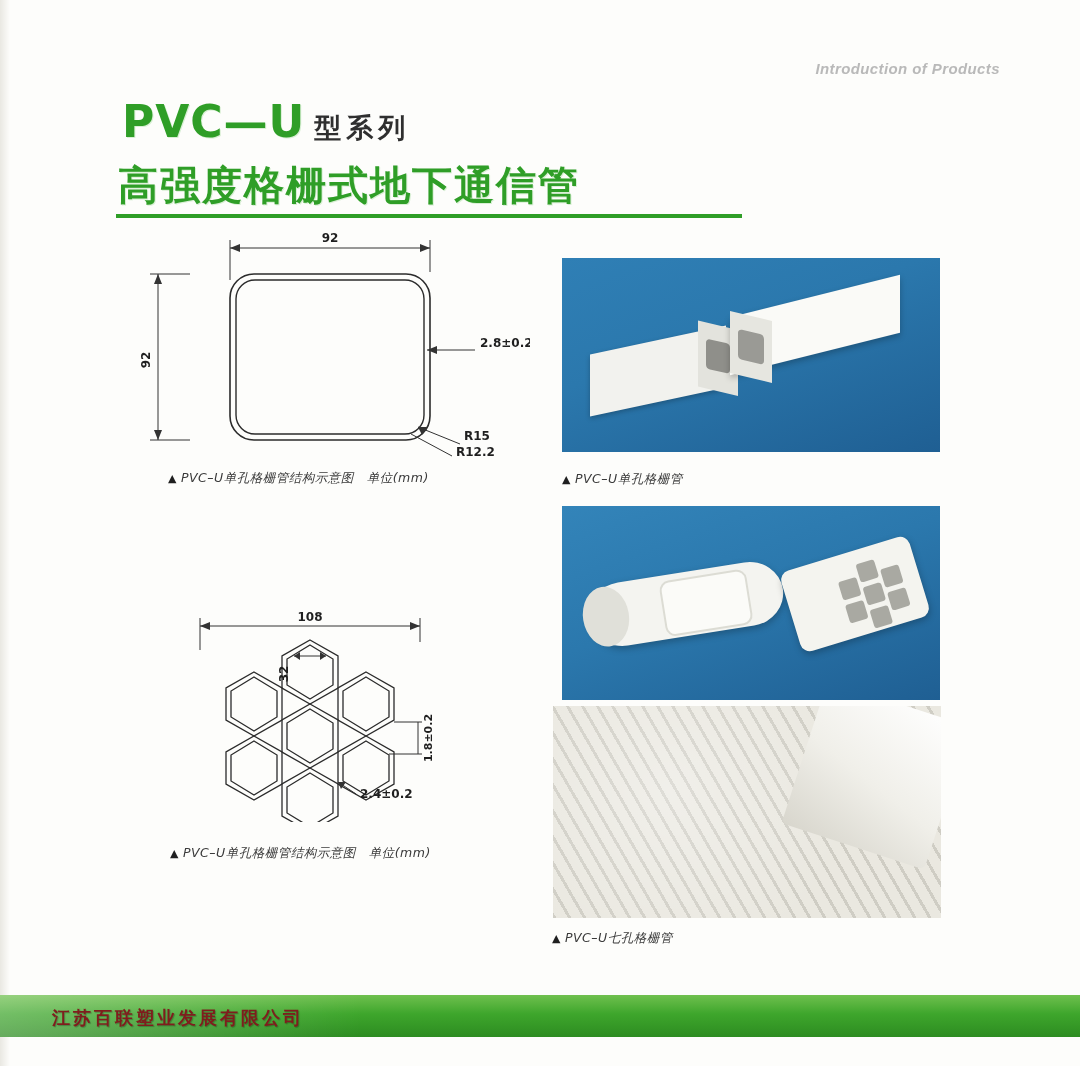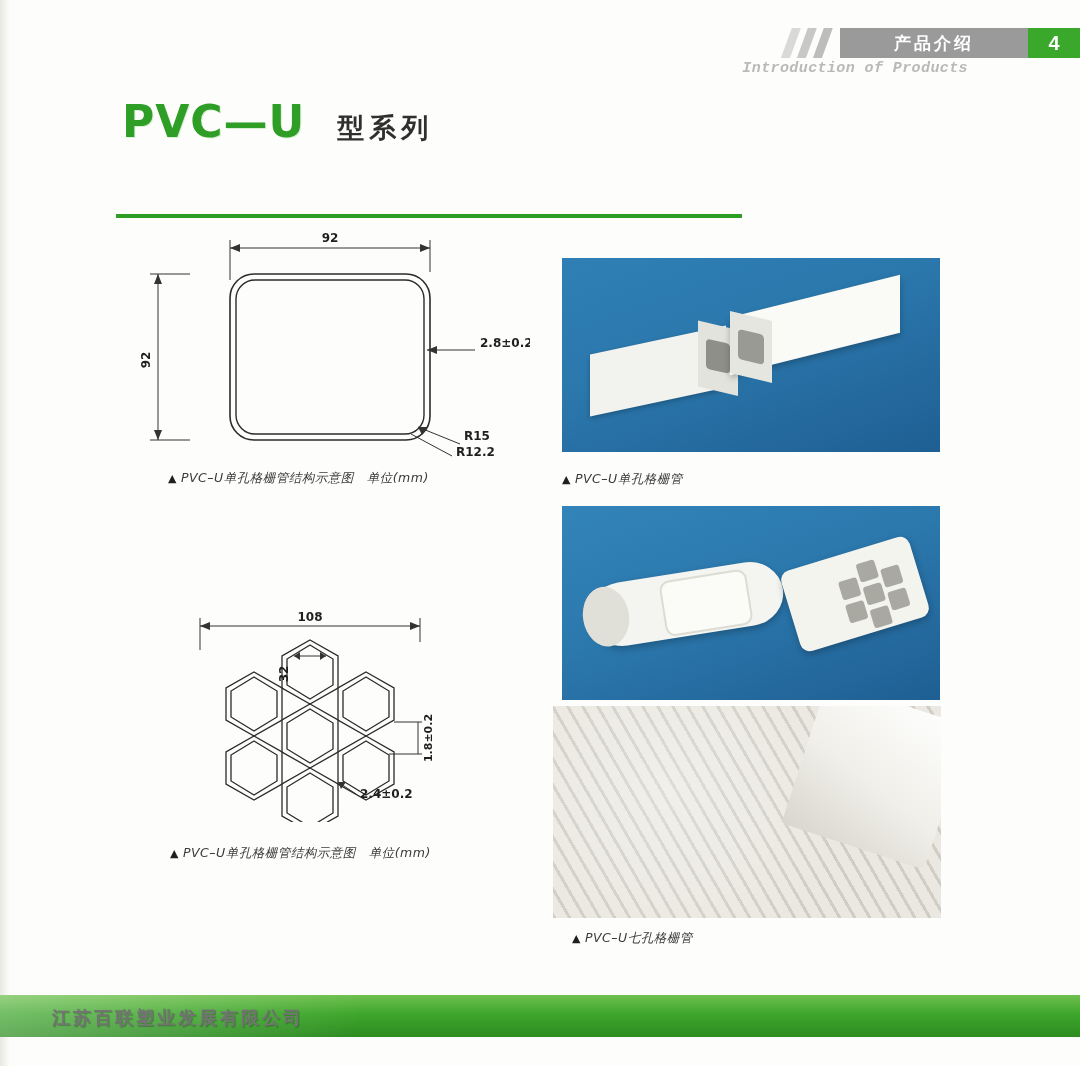--- a/index.html
+++ b/index.html
@@ -63,38 +63,38 @@
     display: flex;
     align-items: center;
     justify-content: center;
   }
   .header-sub {
     position: absolute;
     top: 60px;
     left: 700px;
     width: 380px;
     text-align: right;
-    padding-right: 112px;
+    padding-right: 80px;
     box-sizing: border-box;
     color: #b9b9b9;
     font-size: 15px;
     font-style: italic;
     font-weight: bold;
     letter-spacing: 0.4px;
-    font-family: Liberation Mono, monospace;
+    font-family: Liberation Sans, sans-serif;
   }
 
   
   .title-line1 {
     position: absolute;
     top: 96px;
     left: 122px;
     display: flex;
     align-items: baseline;
-    gap: 32px;
+    gap: 9px;
   }
   .title-pvc {
     font-size: 44px;
     font-weight: bold;
     color: #2f9e27;
     letter-spacing: 1px;
     font-family: "DejaVu Sans", sans-serif;
     text-shadow: 1px 1px 0 #d8efd4;
   }
   .title-series {
@@ -146,21 +146,21 @@
     font-size: 12.5px;
     color: #3a3a3a;
     letter-spacing: 0.5px;
     font-family: "DejaVu Sans", sans-serif;
     white-space: nowrap;
     font-style: italic;
   }
   .cap-1 { top: 470px; left: 168px; }
   .cap-2 { top: 845px; left: 170px; }
   .cap-3 { top: 471px; left: 562px; }
-  .cap-4 { top: 930px; left: 552px; margin-left: 20px; }
+  .cap-4 { top: 930px; left: 552px; }
   .tri {
     color: #1f1f1f;
     font-size: 11px;
     margin-right: 4px;
   }
 
   
   .photo {
     position: absolute;
     overflow: hidden;
@@ -306,21 +306,21 @@
     content: "";
     position: absolute;
     left: 0; top: 0;
     width: 360px; height: 42px;
     background: linear-gradient(100deg, rgba(255,255,255,0.28), rgba(255,255,255,0));
   }
   .footer-text {
     position: absolute;
     left: 52px;
     top: 1006px;
-    color: #737373;
+    color: #7f1d1d;
     font-size: 18px;
     font-weight: bold;
     letter-spacing: 3px;
     font-family: "DejaVu Sans", sans-serif;
     text-shadow: 1px 1px 1px rgba(0,0,0,0.25);
   }
   .page-edge-left {
     position: absolute;
     left: 0; top: 0;
     width: 10px; height: 1080px;
@@ -338,35 +338,27 @@
     fill: #1f1f1f;
   }
 </style>
 </head>
 <body>
 
 <div id="page">
 
   <div class="page-edge-left"></div>
 
-  <div class="header-band">
-    <div class="header-slashes">
-      <span></span>
-        <span></span>
-        <span></span>
-    </div>
-    <div class="header-title-block">产品介绍</div>
-    <div class="header-page-num">4</div>
-  </div>
   <div class="header-sub">Introduction of Products</div>
 
   <div class="title-line1">
     <div class="title-pvc">PVC—U</div>
     <div class="title-series">型系列</div>
   </div>
+  <div class="title-line2">高强度格栅式地下通信管</div>
   <div class="title-rule"></div>
 
   <div class="drawing-1">
     <svg width="400" height="240" viewBox="0 0 400 240">
 
       <line x1="100" y1="18" x2="100" y2="58" stroke="#333" stroke-width="1"></line>
       <line x1="300" y1="18" x2="300" y2="50" stroke="#333" stroke-width="1"></line>
       <line x1="100" y1="26" x2="300" y2="26" stroke="#333" stroke-width="1"></line>
       <polygon points="100,26 110,22 110,30" fill="#333"></polygon>
       <polygon points="300,26 290,22 290,30" fill="#333"></polygon>

